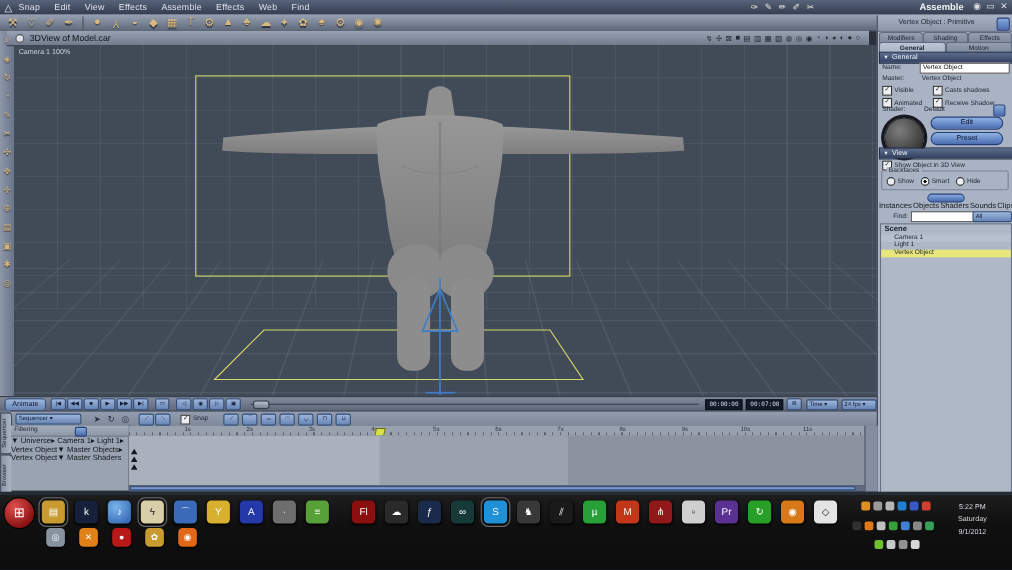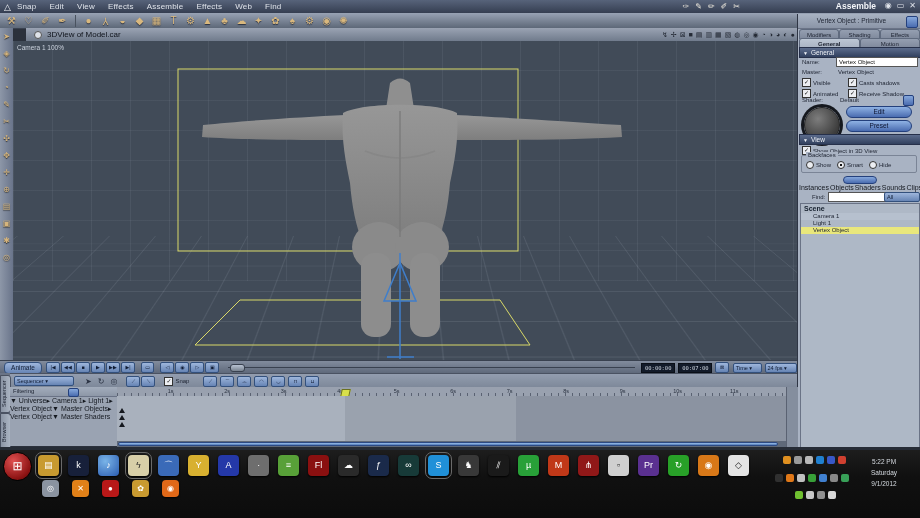--- a/index.html
+++ b/index.html
@@ -26,21 +26,21 @@
   #toolbar2 span{color:#d9b87e;font-size:10px;width:17px;text-align:center;
     text-shadow:0 1px 1px #2c3240;}
   .tb-sep{width:1px;height:12px;background:#49525f;margin:0 4px;}
 
   
   #leftbar{left:0;top:28px;width:13px;height:332px;
     background:linear-gradient(90deg,#8d97a8,#69748a);display:flex;flex-direction:column;align-items:center;}
   #leftbar span{color:#d5b47c;font-size:8px;line-height:17px;text-shadow:0 1px 1px #333;}
 
   
-  #vp-title{left:26px;top:28px;width:784px;height:13px;
+  #vp-title{left:6px;top:28px;width:784px;height:13px;
     background:linear-gradient(#9aa3b3,#707b8c);border-bottom:1px solid #3a4250;
     display:flex;align-items:center;}
   #vp-title .dot{width:6px;height:6px;border-radius:50%;background:#dfe3ea;border:1px solid #555;margin:0 5px 0 8px;}
   #vp-title .t{font-size:8px;color:#10141c;}
   #vp-icons{position:absolute;right:8px;top:0;height:13px;display:flex;align-items:center;gap:3px;}
   #vp-icons span{font-size:7px;color:#252b36;}
   #vp-canvas{left:13px;top:41px;width:784px;height:319px;background:#414b58;overflow:hidden;}
   #vp-wallgrid{left:0;top:0;width:784px;height:240px;
     background:
      repeating-linear-gradient(90deg,rgba(210,220,235,.07) 0 1px,transparent 1px 39px),
@@ -459,21 +459,21 @@
     <div id="tb-row1" class="a">
         <span class="app-ico boxed" style="background: rgb(200, 154, 48);">▤</span>
         <span class="app-ico" style="background: rgb(23, 32, 58);">k</span>
         <span class="app-ico" style="background: radial-gradient(circle at 35% 30%, rgb(122, 180, 232), rgb(42, 92, 176));">♪</span>
         <span class="app-ico boxed" style="background: rgb(216, 207, 168); color: rgb(34, 34, 34);">ϟ</span>
         <span class="app-ico" style="background: rgb(58, 106, 184);">⌒</span>
         <span class="app-ico" style="background: rgb(216, 176, 48);">Y</span>
         <span class="app-ico" style="background: rgb(36, 56, 168);">A</span>
         <span class="app-ico" style="background: rgb(110, 110, 110);">∙</span>
         <span class="app-ico" style="background: rgb(88, 160, 56);">≡</span>
-        <span class="app-ico" style="background: rgb(138, 16, 16);">Fl</span>
+        <span class="app-ico" style="background: rgb(138, 16, 16); margin-left: 12px;">Fl</span>
         <span class="app-ico" style="background: rgb(42, 42, 42);">☁</span>
         <span class="app-ico" style="background: rgb(26, 42, 74);">ƒ</span>
         <span class="app-ico" style="background: rgb(23, 58, 56);">∞</span>
         <span class="app-ico boxed" style="background: rgb(32, 144, 216);">S</span>
         <span class="app-ico" style="background: rgb(56, 56, 56);">♞</span>
         <span class="app-ico" style="background: rgb(26, 26, 26);">⫽</span>
         <span class="app-ico" style="background: rgb(40, 160, 56);">µ</span>
         <span class="app-ico" style="background: rgb(192, 56, 24);">M</span>
         <span class="app-ico" style="background: rgb(144, 24, 24);">⋔</span>
         <span class="app-ico" style="background: rgb(207, 207, 207); color: rgb(34, 34, 34);">▫</span>

